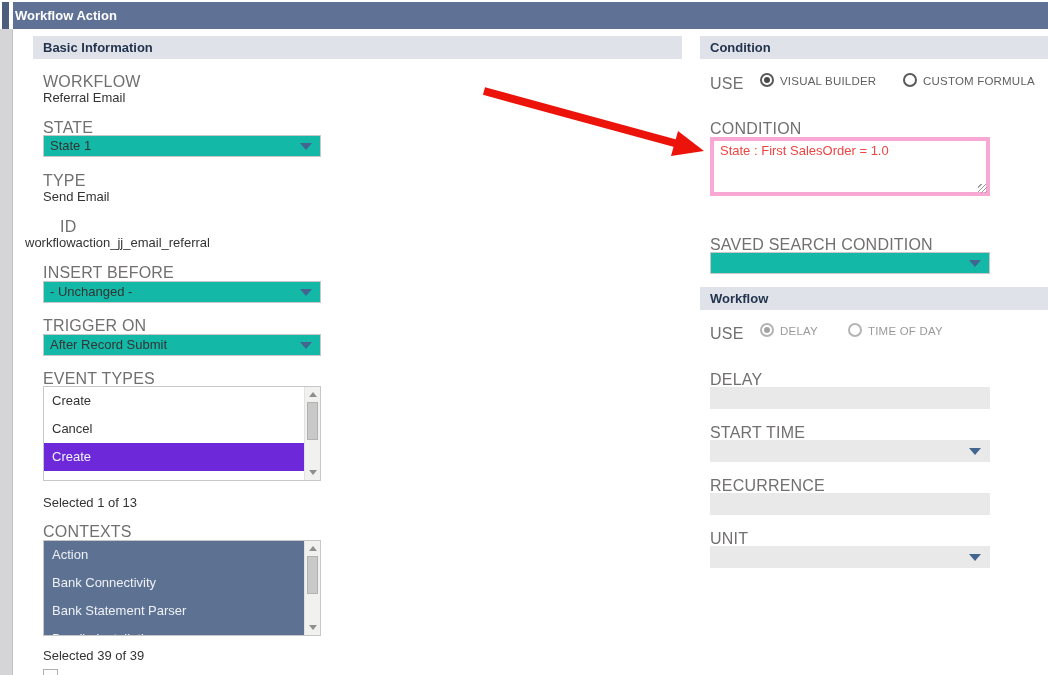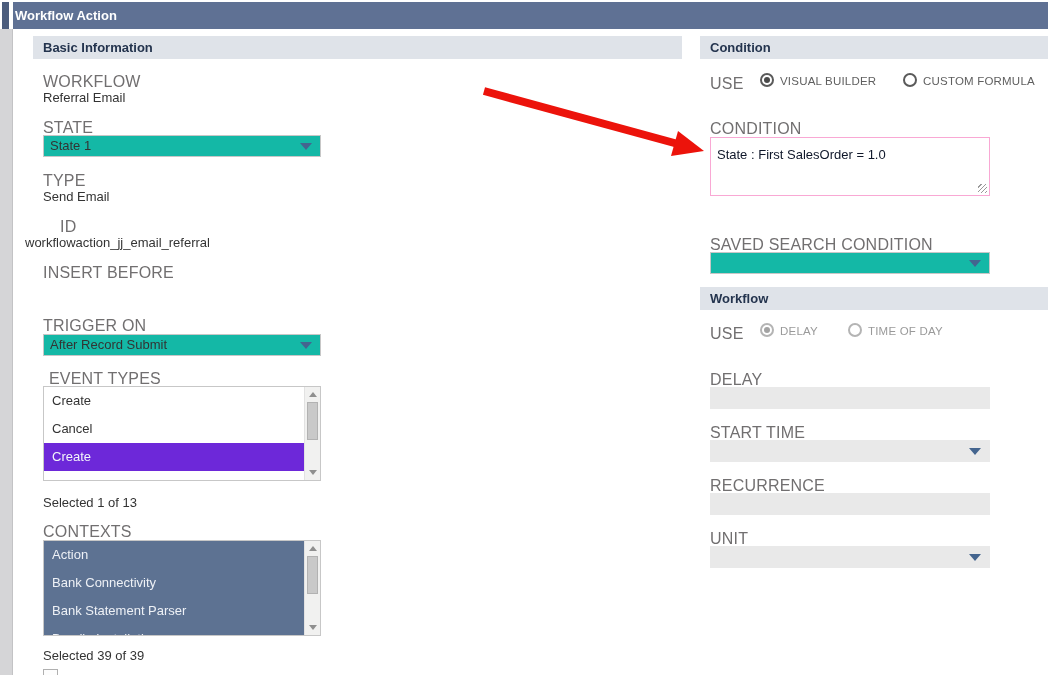--- a/index.html
+++ b/index.html
@@ -43,22 +43,22 @@
 
   
   .radio{position:absolute;width:14px;height:14px;border:2px solid #5a5a5a;border-radius:50%;background:#fff;box-sizing:border-box;cursor:pointer;}
   .radio.sel::after{content:"";position:absolute;left:2px;top:2px;width:6px;height:6px;border-radius:50%;background:#4a4a4a;}
   .radio.dis{border-color:#b4b4b4;cursor:default;}
   .radio.dis.sel::after{background:#a3a3a3;}
   .rlbl{position:absolute;font-size:11.5px;color:#5f5f5f;letter-spacing:.2px;white-space:nowrap;cursor:pointer;}
   .rlbl.dis{color:#9a9a9a;cursor:default;}
 
   
-  .cond-ta{position:absolute;left:710px;top:137px;width:280px;height:59px;border:1px solid #f9a8d4;box-sizing:border-box;
-           resize:none;font-family:"Liberation Sans",sans-serif;font-size:13px;color:#0f172a;padding:9px 6px;outline:none;}
+  .cond-ta{position:absolute;left:710px;top:137px;width:280px;height:59px;border:4px solid #f9a8d4;box-sizing:border-box;
+           resize:none;font-family:"Liberation Sans",sans-serif;font-size:13px;color:#ef4444;padding:2px 6px;outline:none;}
   .grip{position:absolute;left:978px;top:184px;width:9px;height:9px;cursor:nwse-resize;
         background:repeating-linear-gradient(135deg,transparent 0 2px,#9a9a9a 2px 3px);}
 
   .dis-input{position:absolute;width:280px;height:22px;background:#e9e9e9;box-sizing:border-box;}
 
   .checkbox{position:absolute;left:43px;top:669px;width:15px;height:15px;border:1px solid #b0b0b0;background:#fdfdfd;box-sizing:border-box;cursor:pointer;}
 
   .arrow-svg{position:absolute;left:0;top:0;pointer-events:none;}
 </style>
 </head>
@@ -85,28 +85,32 @@
     <span class="chev"></span>
   </div>
 
   <div class="lbl" style="left:43px;top:172px;">TYPE</div>
   <div class="val" style="left:43px;top:189px;">Send Email</div>
 
   <div class="lbl" style="left:43px;top:218px;margin-left:17px;">ID</div>
   <div class="val" style="left:25px;top:235px;">workflowaction_jj_email_referral</div>
 
   <div class="lbl" style="left:43px;top:264px;">INSERT BEFORE</div>
+  <div class="select" style="left:43px;top:281px;">
+    <span>- Unchanged -</span>
+    <span class="chev"></span>
+  </div>
 
   <div class="lbl" style="left:43px;top:317px;">TRIGGER ON</div>
   <div class="select" style="left:43px;top:334px;">
     <span>After Record Submit</span>
     <span class="chev"></span>
   </div>
 
-  <div class="lbl" style="left:49px;top:370px;">EVENT TYPES</div>
+  <div class="lbl" style="left:43px;top:370px;">EVENT TYPES</div>
   <div class="listbox" style="left:43px;top:386px;height:95px;">
     <div class="lrow">Create</div>
     <div class="lrow">Cancel</div>
     <div class="lrow sel">Create</div>
     <div class="lrow">Direct List Edit</div>
     <div class="sbar">
       <span class="sarrow up"></span>
       <span class="sthumb"></span>
       <span class="sarrow dn"></span>
     </div>

